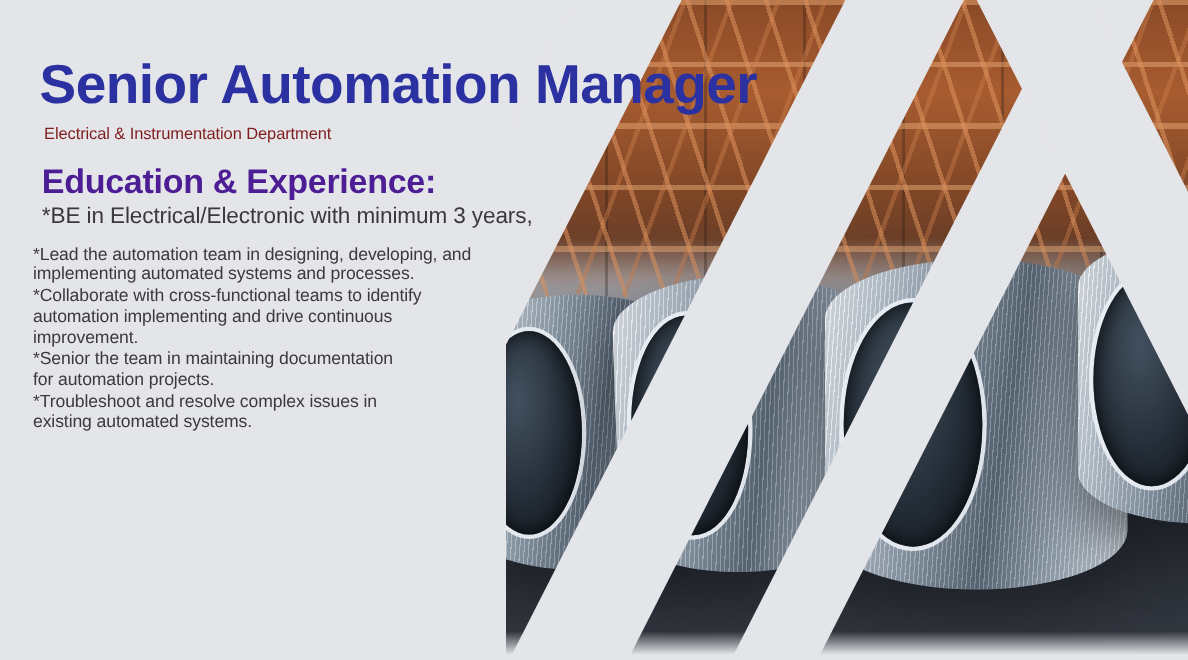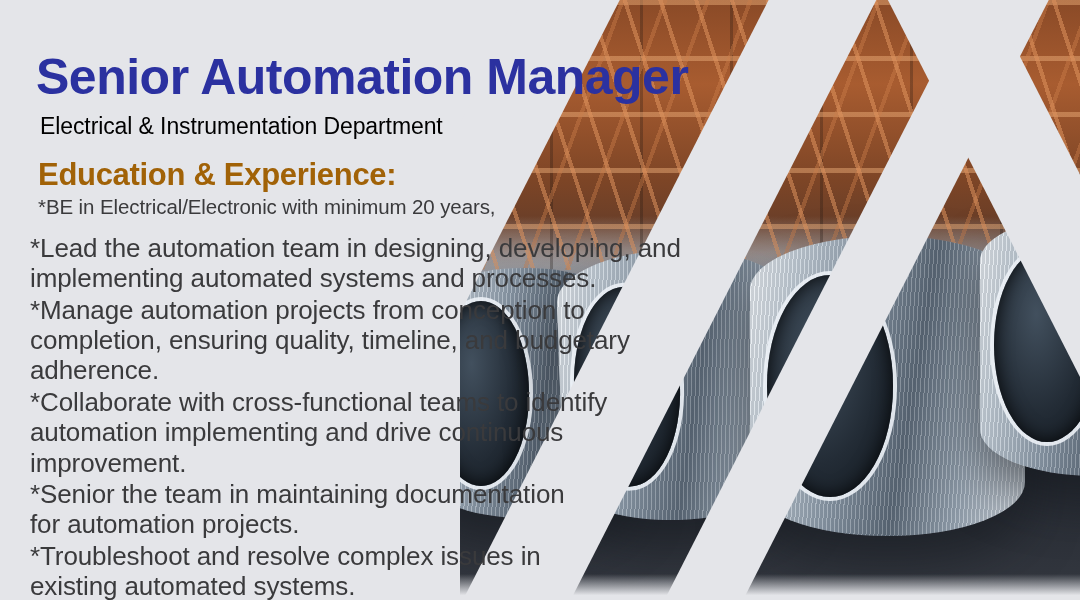--- a/index.html
+++ b/index.html
@@ -154,53 +154,53 @@
   .job-title {
     margin: 0;
     font-size: 50px;
     font-weight: 700;
     letter-spacing: -0.5px;
     color: #2b31a0;
     line-height: 1.02;
   }
   .job-subtitle {
     margin: 10px 0 0 4px;
-    font-size: 23px;
+    font-size: 15px;
     font-weight: 400;
-    color: #000000;
+    color: #7f1d1d;
     letter-spacing: -0.1px;
   }
 
   .section { margin-top: 18px; }
   .section.responsibilities { margin-top: 14px; }
 
   .section-heading {
     margin: 0 0 2px 2px;
     font-size: 31px;
     font-weight: 700;
-    color: #a16207;
+    color: #4c1d95;
     letter-spacing: -0.3px;
     line-height: 1.12;
   }
 
   .bullets {
     list-style: none;
     margin: 0;
     padding: 0;
     color: #3a3a3c;
   }
   .bullets li {
     font-size: 20.5px;
     line-height: 1.17;
     letter-spacing: -0.1px;
     white-space: pre-line;
     margin-bottom: 1px;
   }
   .bullets.edu li { font-size: 20.5px; margin-left: 2px; }
-  .bullets.resp li { font-size: 26px; margin-left: -6px; }
+  .bullets.resp li { font-size: 16px; margin-left: -6px; }
 </style>
 </head>
 <body>
 
 <div class="poster">
 
   <div class="photo-stage">
     <div class="photo">
       <div class="beams"></div>
       <div class="coil c1"></div>
@@ -221,31 +221,28 @@
 
   <div class="content">
 
     <h1 class="job-title">Senior Automation Manager</h1>
 
     <div class="job-subtitle">Electrical &amp; Instrumentation Department</div>
 
     <section class="section education">
       <h2 class="section-heading">Education &amp; Experience:</h2>
       <ul class="bullets edu">
-        <li>*BE in Electrical/Electronic with minimum 20 years,</li>
+        <li>*BE in Electrical/Electronic with minimum 3 years,</li>
       </ul>
     </section>
 
     <section class="section responsibilities">
       <ul class="bullets resp">
         <li>*Lead the automation team in designing, developing, and
  implementing automated systems and processes.</li>
-        <li>*Manage automation projects from conception to
- completion, ensuring quality, timeline, and budgetary
- adherence.</li>
         <li>*Collaborate with cross-functional teams to identify
  automation implementing and drive continuous
  improvement.</li>
         <li>*Senior the team in maintaining documentation
  for automation projects.</li>
         <li>*Troubleshoot and resolve complex issues in
  existing automated systems.</li>
 
       </ul>
     </section>

